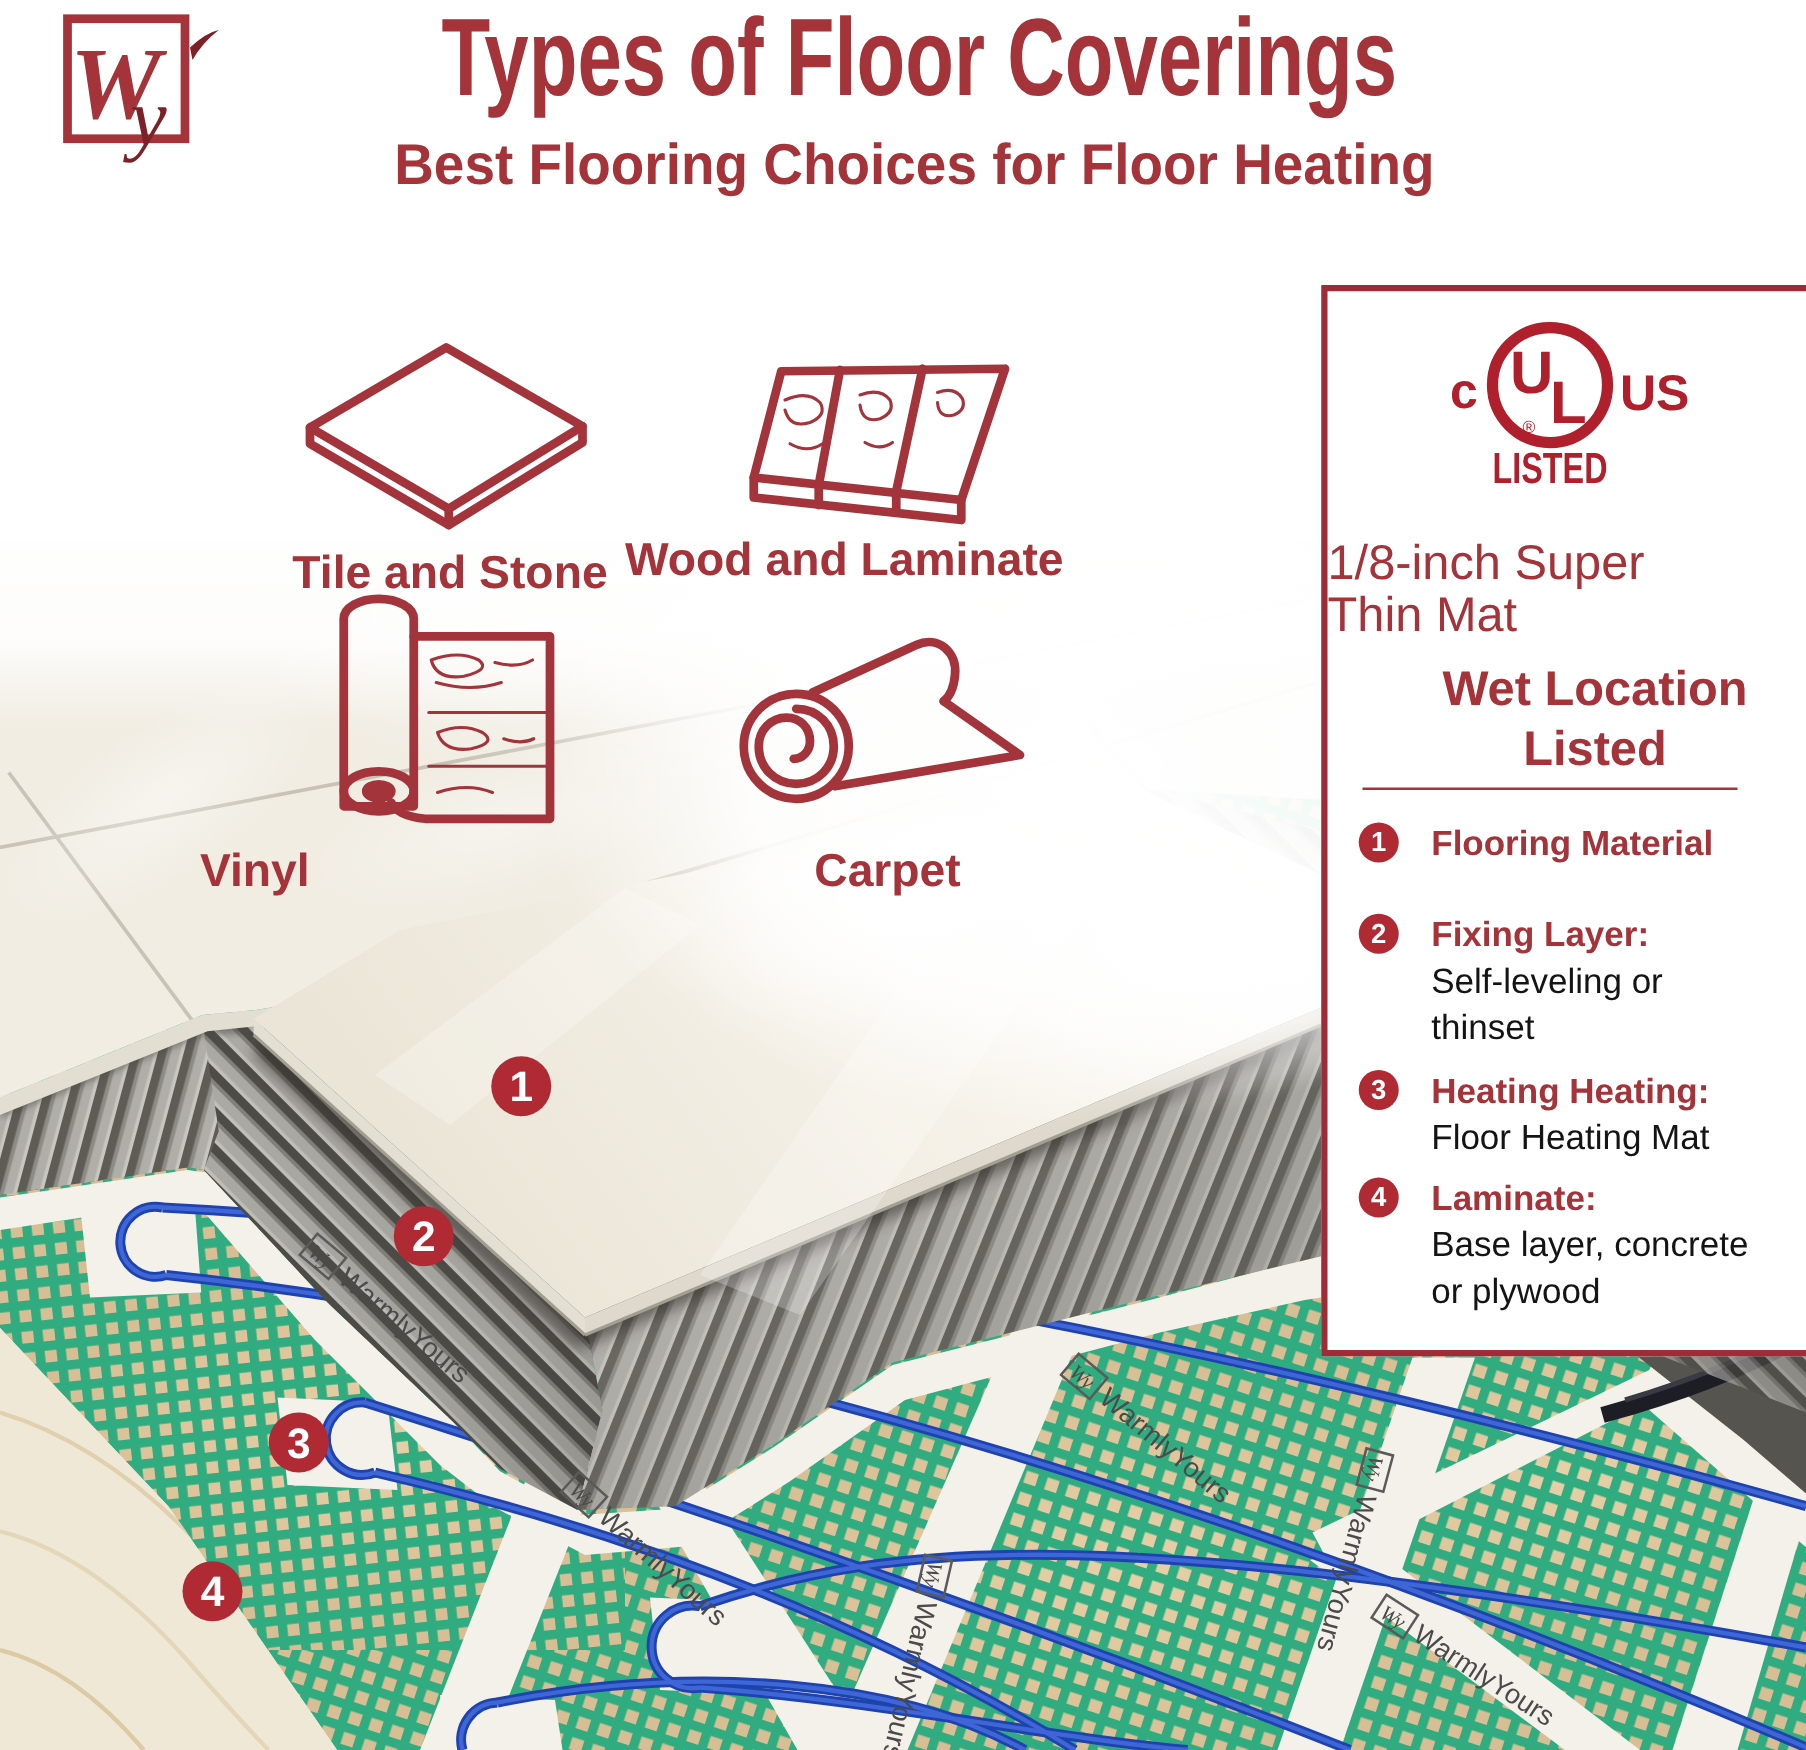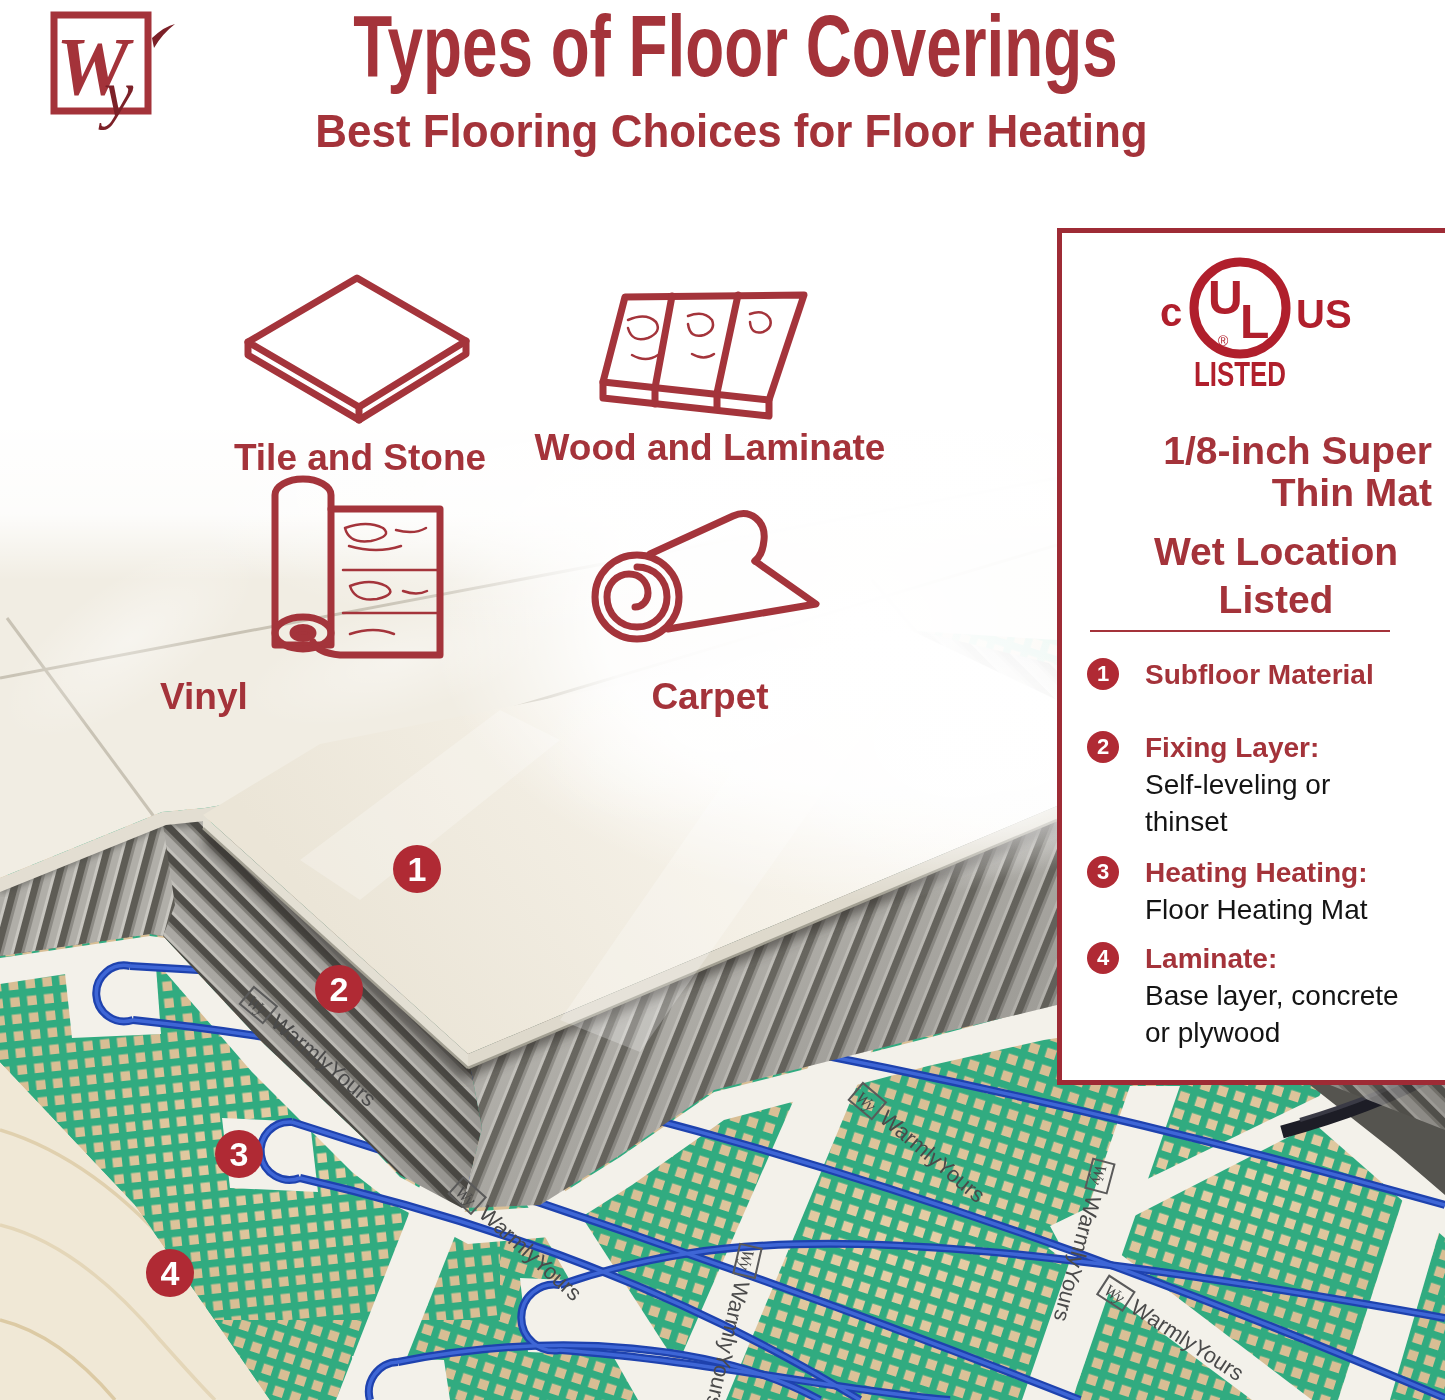--- a/index.html
+++ b/index.html
@@ -300,45 +300,45 @@
   </g>
 
   <circle cx="437" cy="347" r="42"></circle>
   <path d="M437,317 C454,317 467,330 467,347 C467,364 454,377 437,377 C420,377 407,364 407,347 C407,334 417,324 429,324 C440,324 448,332 448,343 C448,351 442,357 435,357"></path>
   <path d="M450,304 L533,266 C551,258 566,272 564,290 C563,301 560,307 555,311"></path>
   <path d="M555,311 L616,354 L468,379"></path>
 </g>
 </svg>
 
 <div class="abs red" style="left:160px;top:437px;width:400px;text-align:center;font-weight:bold;font-size:37px;">Tile and Stone</div>
-<div class="abs red" style="left:500px;top:427px;width:420px;text-align:center;font-weight:bold;font-size:37px;">Wood and Laminate</div>
+<div class="abs red" style="left:500px;top:427px;width:420px;text-align:left;font-weight:bold;font-size:37px;">Wood and Laminate</div>
 <div class="abs red" style="left:160px;top:676px;width:400px;text-align:left;font-weight:bold;font-size:37px;">Vinyl</div>
 <div class="abs red" style="left:500px;top:676px;width:420px;text-align:center;font-weight:bold;font-size:37px;">Carpet</div>
 
 <div class="abs" style="left:1057px;top:228px;width:400px;height:857px;background:#ffffff;border:5px solid #9e2b35;box-sizing:border-box;"></div>
 
 <svg class="abs" style="left:1130px;top:250px" width="240" height="150" viewBox="0 0 240 150">
   <g fill="#b01f2c">
     <circle cx="110" cy="58" r="46" fill="none" stroke="#b01f2c" stroke-width="9"></circle>
     <text x="30" y="76" font-weight="bold" font-size="40" font-family="Liberation Sans">c</text>
     <text x="166" y="78" font-weight="bold" font-size="40" font-family="Liberation Sans">US</text>
     <text x="78" y="64" font-weight="bold" font-size="48" font-family="Liberation Sans">U</text>
     <text x="110" y="88" font-weight="bold" font-size="48" font-family="Liberation Sans">L</text>
     <text x="88" y="96" font-size="14" font-family="Liberation Sans">®</text>
     <text x="110" y="136" font-weight="bold" font-size="35" text-anchor="middle" font-family="Liberation Sans" textLength="92" lengthAdjust="spacingAndGlyphs">LISTED</text>
   </g>
 </svg>
 
-<div class="abs red" style="left:1062px;top:430px;width:370px;text-align:right;font-weight:bold;font-size:39px;line-height:42px;">1/8-inch Super<br>Thin Mat</div>
+<div class="abs red" style="left:1062px;top:430px;width:370px;text-align:left;font-weight:normal;font-size:39px;line-height:42px;">1/8-inch Super<br>Thin Mat</div>
 <div class="abs red" style="left:1062px;top:528px;width:370px;text-align:center;font-weight:bold;font-size:39px;line-height:48px;padding-left:29px;">Wet Location<br>Listed</div>
 <div class="abs" style="left:1090px;top:630px;width:300px;height:2px;background:#a4333a;"></div>
 
 <div class="itm" style="top:656px;">
     <span class="n">1</span>
-    <div class="t"><b>Subfloor Material</b></div>
+    <div class="t"><b>Flooring Material</b></div>
   </div>
 <div class="itm" style="top:729px;">
     <span class="n">2</span>
     <div class="t"><b>Fixing Layer:</b><br>Self-leveling or<br>thinset</div>
   </div>
 <div class="itm" style="top:854px;">
     <span class="n">3</span>
     <div class="t"><b>Heating Heating:</b><br>Floor Heating Mat</div>
   </div>
 <div class="itm" style="top:940px;">

